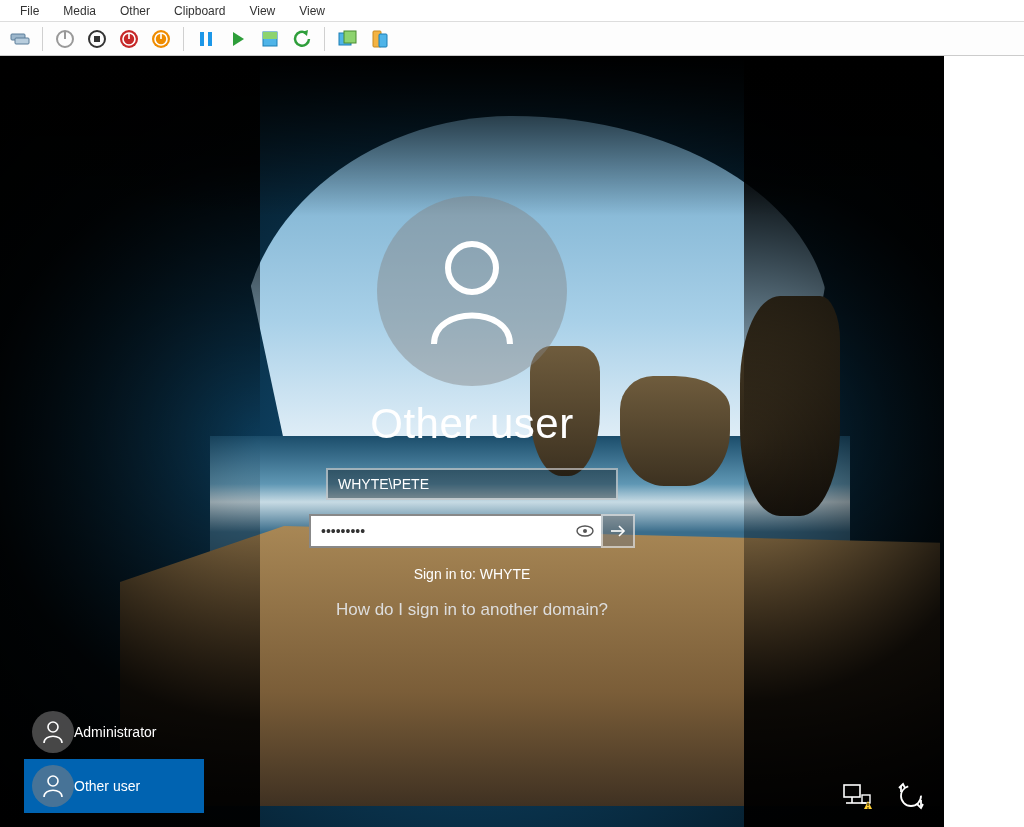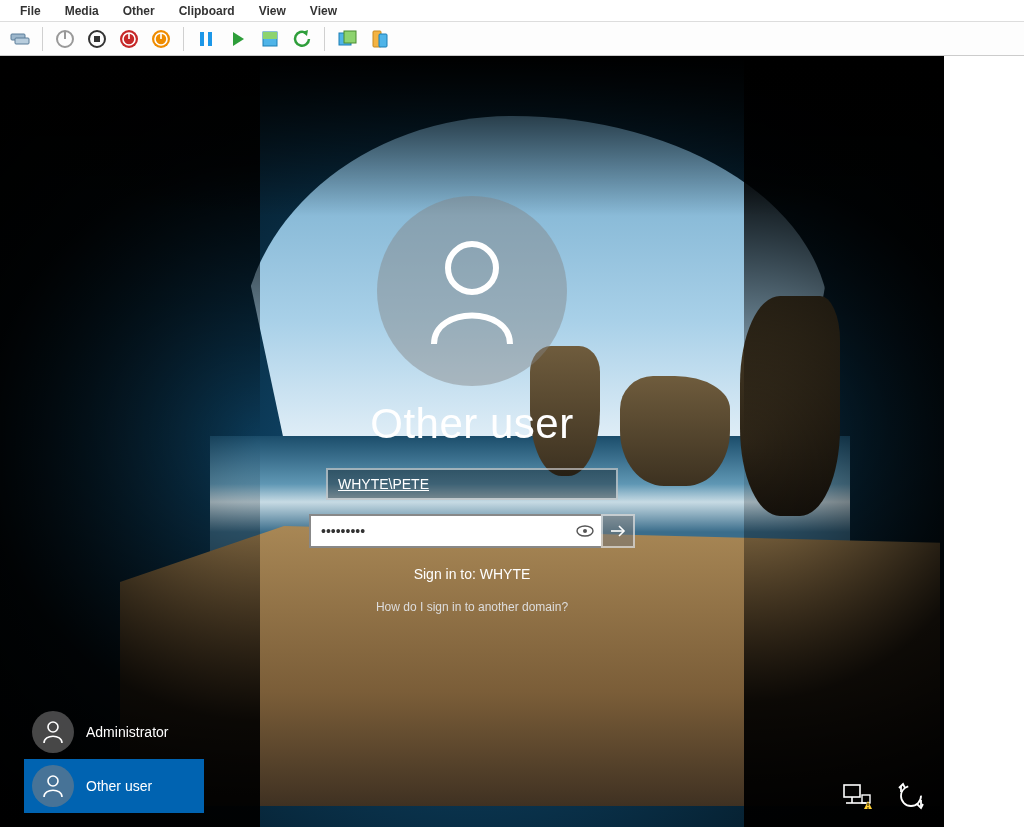--- a/index.html
+++ b/index.html
@@ -1,20 +1,20 @@
 <!DOCTYPE html>
 <html><head>
 <meta charset="utf-8">
 <style>
   * { box-sizing: border-box; margin: 0; padding: 0; }
   html, body { width: 1024px; height: 827px; overflow: hidden; font-family: "Segoe UI", Tahoma, sans-serif; background: #fff; }
 
   
   .menubar { height: 22px; background: #fff; display: flex; align-items: center; padding-left: 8px; font-size: 12px; color: #333; border-bottom: 1px solid #ddd; }
-  .menubar .item { padding: 2px 12px; cursor: default; font-weight: bold; }
+  .menubar .item { padding: 2px 12px; cursor: default; }
 
   
   .toolbar { height: 34px; background: #fdfdfd; display: flex; align-items: center; padding-left: 6px; gap: 4px; border-bottom: 1px solid #ccc; }
   .tbtn { width: 28px; height: 28px; display: flex; align-items: center; justify-content: center; border-radius: 2px; }
   .tsep { width: 1px; height: 24px; background: #d0d0d0; margin: 0 4px; }
 
   
 
   
   .vmscreen {
@@ -41,31 +41,31 @@
   .bg-cave-top { position: absolute; left: 0; top: 0; width: 1024px; height: 160px; background: linear-gradient(#000, rgba(0,0,0,0)); }
   .rock1 { position: absolute; left: 530px; top: 290px; width: 70px; height: 130px; background: linear-gradient(#6f5c3d,#3c3120); border-radius: 30% 30% 45% 45% / 20% 20% 50% 50%; }
   .rock2 { position: absolute; left: 620px; top: 320px; width: 110px; height: 110px; background: linear-gradient(#6f5c3d,#3c3120); border-radius: 30% 50% 40% 40% / 30% 30% 50% 50%; }
   .rock3 { position: absolute; left: 740px; top: 240px; width: 100px; height: 220px; background: linear-gradient(#4b3e27,#1c160e); border-radius: 40% 20% 40% 40%; }
 
   
   .login-wrap { position: absolute; left: 0; top: 0; width: 100%; height: 100%; display: flex; flex-direction: column; align-items: center; color: #fff; font-weight: 300; }
   .avatar-large { margin-top: 140px; width: 190px; height: 190px; border-radius: 50%; background: rgba(130,130,130,0.45); display:flex; align-items:center; justify-content:center; }
   .user-title { font-size: 42px; font-weight: 300; margin-top: 14px; letter-spacing: 0.5px; }
   .field { margin-top: 20px; width: 292px; height: 32px; }
-  .username-field { background: rgba(0,0,0,0.35); border: 2px solid rgba(255,255,255,0.55); color: #fff; padding: 0 10px; font-size: 14px; line-height: 28px; outline: none; text-decoration: underline; }
+  .username-field { background: rgba(0,0,0,0.35); border: 2px solid rgba(255,255,255,0.55); color: #fff; padding: 0 10px; font-size: 14px; line-height: 28px; outline: none; }
   .pwrow { margin-top: 14px; display:flex; align-items:stretch; height: 34px; }
   .password-field { width: 260px; background: #fff; border: 2px solid #888; border-right: none; padding: 0 10px; font-size: 14px; color:#333; outline:none; }
   .reveal { width: 32px; background:#fff; border:2px solid #888; border-left:none; border-right:none; display:flex; align-items:center; justify-content:center; color:#555; }
   .submit { width: 34px; background: rgba(120,120,120,0.55); border:2px solid rgba(255,255,255,0.55); display:flex; align-items:center; justify-content:center; color:#fff; cursor:pointer; }
   .signin-domain { margin-top: 18px; font-size: 14px; text-align: center; }
-  .other-domain { margin-top: 18px; font-size: 12px; color: #ddd; cursor:pointer; }
+  .other-domain { margin-top: 18px; font-size: 17px; color: #ddd; cursor:pointer; }
 
   
   .users { position: absolute; left: 24px; bottom: 14px; width: 180px; }
-  .user-tile { display:flex; align-items:center; gap: 12px; padding: 6px 8px; font-size: 14px; color:#fff; cursor:pointer; }
+  .user-tile { display:flex; align-items:center; gap: 0; padding: 6px 8px; font-size: 14px; color:#fff; cursor:pointer; }
   .user-tile.active { background: #0063b1; }
   .user-tile .mini { width: 42px; height: 42px; border-radius: 50%; background: rgba(130,130,130,0.55); display:flex; align-items:center; justify-content:center; }
 
   
   .corner { position: absolute; right: 16px; bottom: 16px; display:flex; gap: 20px; align-items:center; color:#fff; }
   .corner .cicon { width: 34px; height: 30px; display:flex; align-items:center; justify-content:center; cursor:pointer; }
 </style>
 </head>
 <body>
 

